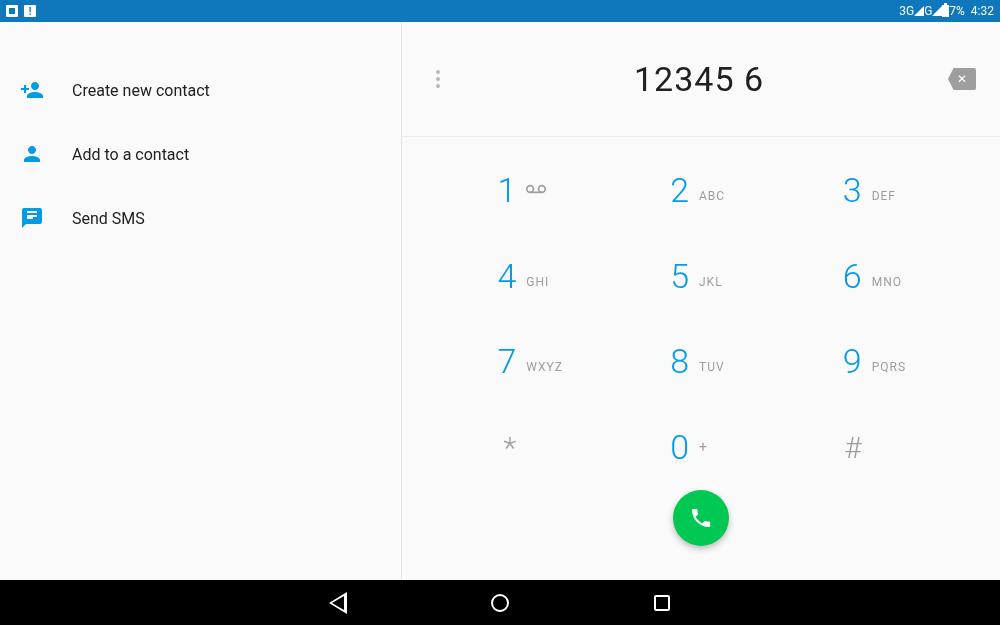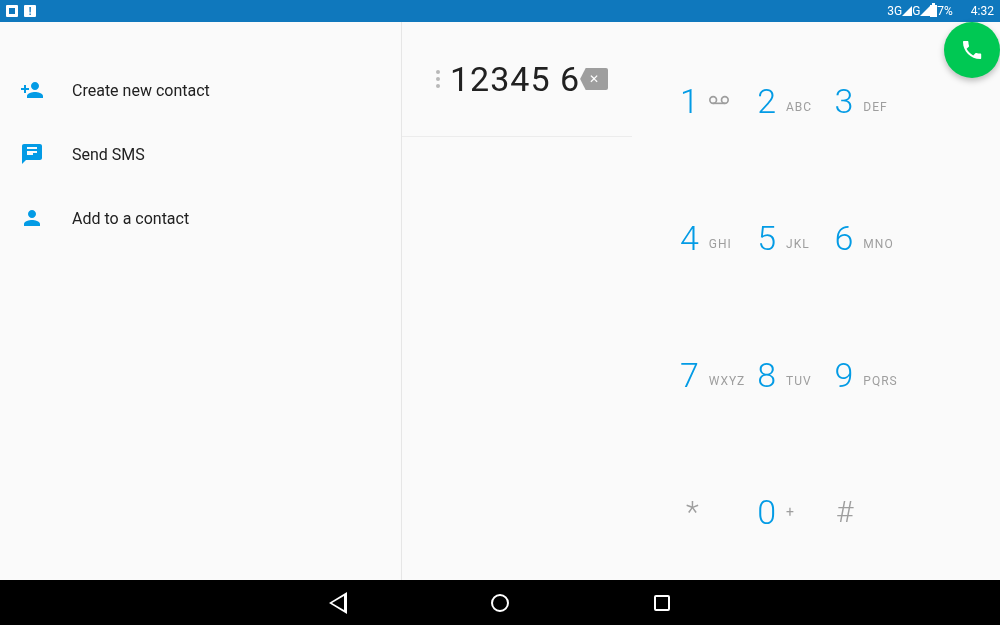--- a/index.html
+++ b/index.html
@@ -61,20 +61,21 @@
     gap: 28px;
     cursor: pointer;
   }
   .left-item .icon { width: 24px; height: 24px; display:flex; align-items:center; justify-content:center; }
   .left-item .label { font-size: 16px; color: #212121; }
 
   
   .right-pane {
     flex: 1;
     display: flex;
+    flex-direction: column;
     background: #fafafa;
     position: relative;
   }
   .number-row {
     height: 115px;
     display: flex;
     align-items: center;
     padding: 0 24px;
     border-bottom: 1px solid #ececec;
   }
@@ -187,53 +188,53 @@
     <div class="stat-icon-warn">!</div>
   </div>
   <div class="status-spacer"></div>
   <div class="status-right">
     <span class="txt">3G</span>
     <div class="tri"></div>
     <span class="txt">G</span>
     <div class="tri"></div>
     <div class="batt"></div>
     <span class="txt">7%</span>
-    <span class="txt" style="margin-left:18px">4:32</span>
+    <span class="txt" style="margin-left:6px">4:32</span>
   </div>
 </div>
 
 <div class="main">
 
   <div class="left-pane">
 
     <div class="left-item">
       <span class="icon">
         <svg width="24" height="24" viewBox="0 0 24 24" fill="#039be5">
             <path d="M15 12c2.2 0 4-1.8 4-4s-1.8-4-4-4-4 1.8-4 4 1.8 4 4 4zm-9-2V7H4v3H1v2h3v3h2v-3h3v-2H6zm9 4c-2.7 0-8 1.3-8 4v2h16v-2c0-2.7-5.3-4-8-4z"></path>
           </svg>
       </span>
       <span class="label">Create new contact</span>
     </div>
 
     <div class="left-item">
       <span class="icon">
         <svg width="24" height="24" viewBox="0 0 24 24" fill="#039be5">
+            <path d="M12 12c2.2 0 4-1.8 4-4s-1.8-4-4-4-4 1.8-4 4 1.8 4 4 4zm0 2c-2.7 0-8 1.3-8 4v2h16v-2c0-2.7-5.3-4-8-4z"></path>
+          </svg>
+      </span>
+      <span class="label">Add to a contact</span>
+    </div>
+
+    <div class="left-item">
+      <span class="icon">
+        <svg width="24" height="24" viewBox="0 0 24 24" fill="#039be5">
             <path d="M20 2H4c-1.1 0-2 .9-2 2v18l4-4h14c1.1 0 2-.9 2-2V4c0-1.1-.9-2-2-2zM7 9h10v2H7V9zm6 4H7v-2h6v2zm4-6H7V5h10v2z"></path>
           </svg>
       </span>
       <span class="label">Send SMS</span>
-    </div>
-
-    <div class="left-item">
-      <span class="icon">
-        <svg width="24" height="24" viewBox="0 0 24 24" fill="#039be5">
-            <path d="M12 12c2.2 0 4-1.8 4-4s-1.8-4-4-4-4 1.8-4 4 1.8 4 4 4zm0 2c-2.7 0-8 1.3-8 4v2h16v-2c0-2.7-5.3-4-8-4z"></path>
-          </svg>
-      </span>
-      <span class="label">Add to a contact</span>
     </div>
 
   </div>
 
   <div class="right-pane">
 
     <div class="number-row">
       <div class="overflow">
         <span></span>
           <span></span>

